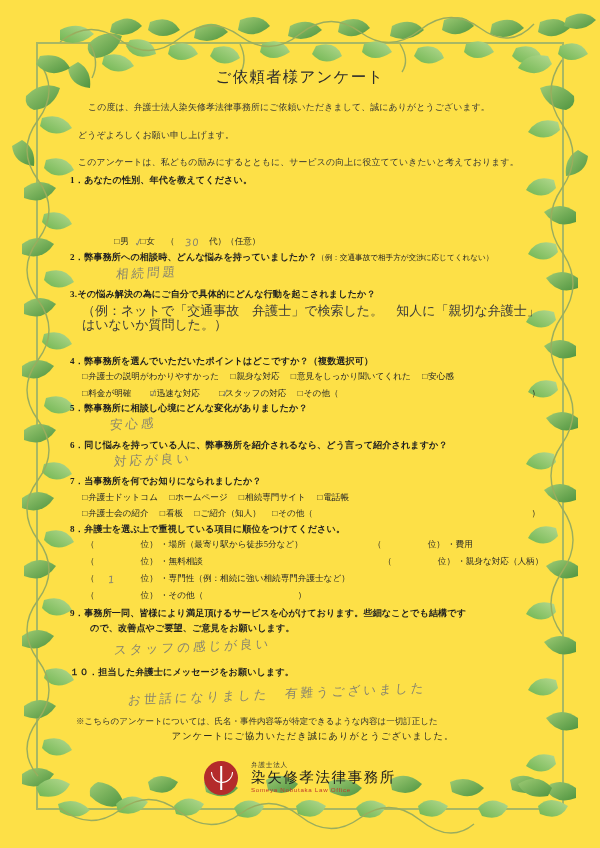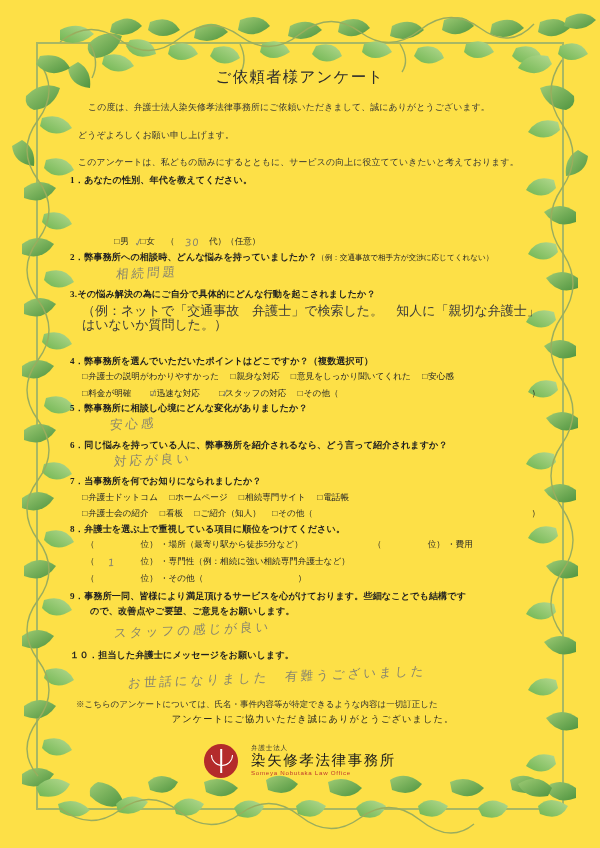--- a/index.html
+++ b/index.html
@@ -444,20 +444,27 @@
       <p class="q">
         <span class="num">8．</span><span>弁護士を選ぶ上で重視している項目に順位をつけてください。</span>
       </p>
       <div class="rank-row">
         <span class="rank-cell">（<span class="rank-paren" style="text-align:center;"></span><span>位）</span></span>
         <span>・場所（最寄り駅から徒歩5分など）</span>
         <span class="rank-gap"></span>
         <span class="rank-cell">（<span class="rank-paren" style="text-align:center;"></span><span>位）</span></span>
         <span>・費用</span>
       </div>
+      <div class="rank-row">
+        <span class="rank-cell">（<span class="rank-paren" style="text-align:center;"></span><span>位）</span></span>
+        <span>・無料相談</span>
+        <span class="rank-gap" style="width:176px;"></span>
+        <span class="rank-cell">（<span class="rank-paren" style="text-align:center;"></span><span>位）</span></span>
+        <span>・親身な対応（人柄）</span>
+      </div>
       <div class="rank-row" style="position:relative;">
         <span class="rank-cell">（<span class="rank-paren" style="text-align:center;"></span><span>位）</span></span>
         <span>・専門性（例：相続に強い相続専門弁護士など）</span>
         <span class="hand hand-sm" style="left:38px;top:1px;">1</span>
       </div>
       <div class="rank-row">
         <span class="rank-cell">（<span class="rank-paren" style="text-align:center;"></span><span>位）</span></span>
         <span>・その他（</span>
         <span style="display:inline-block;width:90px;"></span>
         <span>）</span>

